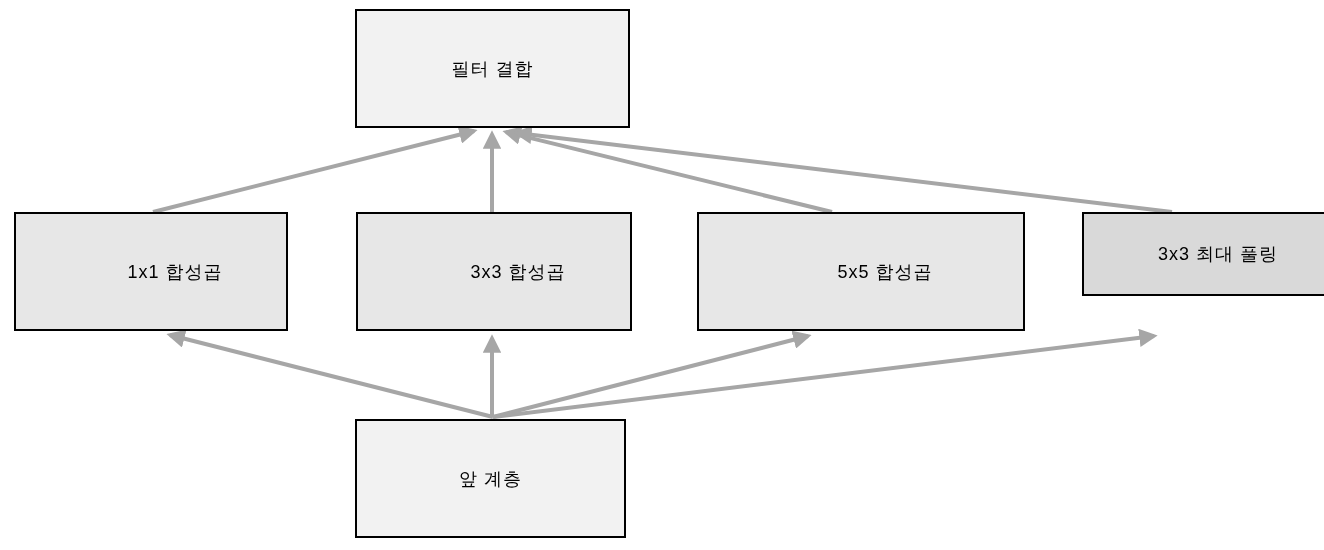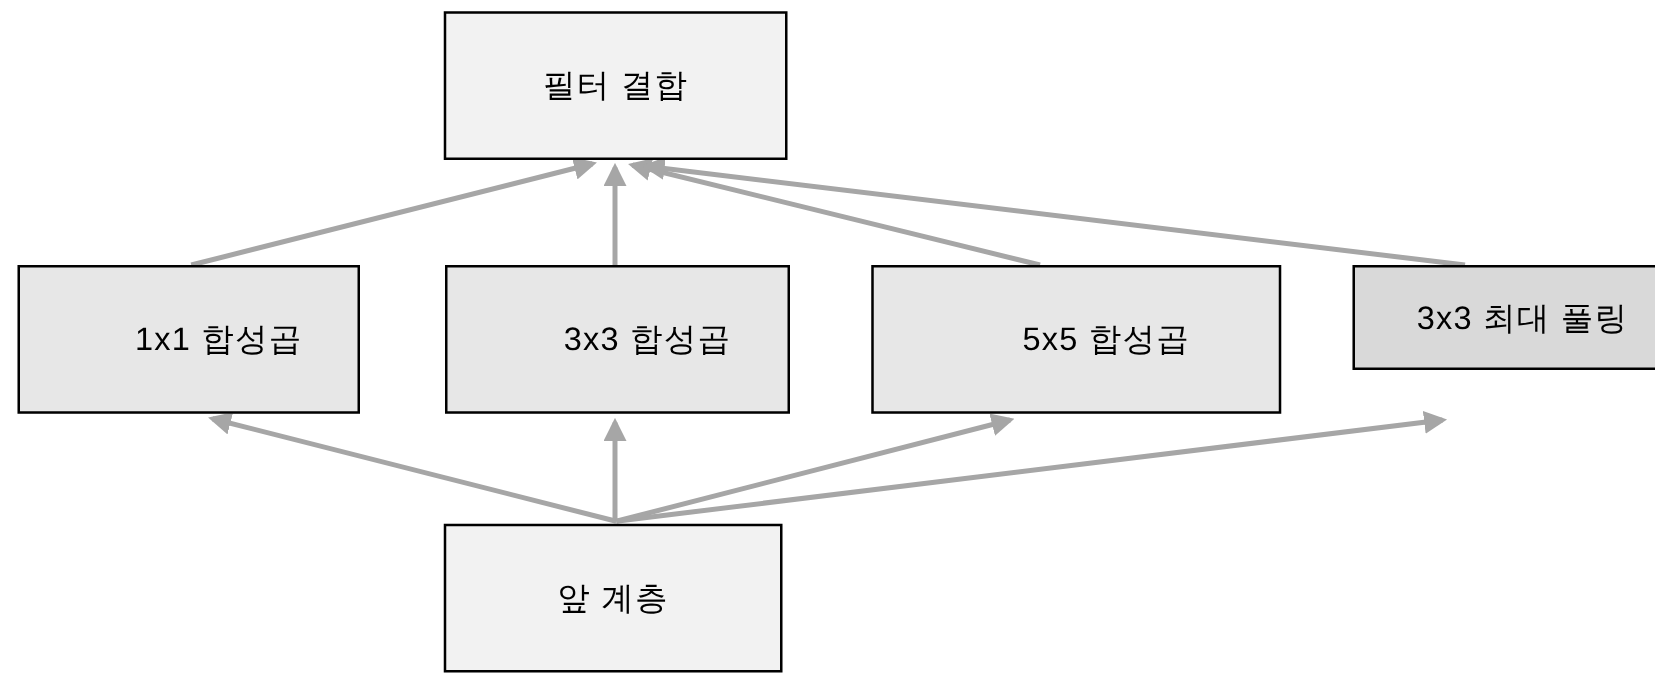--- a/index.html
+++ b/index.html
@@ -31,21 +31,21 @@
     stroke: var(--arrow-color);
     stroke-width: 4;
   }
   .arrowhead-path { fill: var(--arrow-color); }
   .node {
     position: absolute;
     border: 2.5px solid var(--border-color);
     display: flex;
     align-items: center;
     justify-content: center;
-    font-size: 26px;
+    font-size: 18px;
     color: var(--text-color);
     letter-spacing: 1px;
     white-space: nowrap;
   }
   .fill-light { background: var(--fill-light); }
   .fill-mid   { background: var(--fill-mid); padding-left: 48px; }
   .fill-dark  { background: var(--fill-dark); }
 
   .node-filter-concat { left: 355px; top: 9px;   width: 275px; height: 119px; }
   .node-conv1x1      { left: 14px;  top: 212px; width: 274px; height: 119px; }

